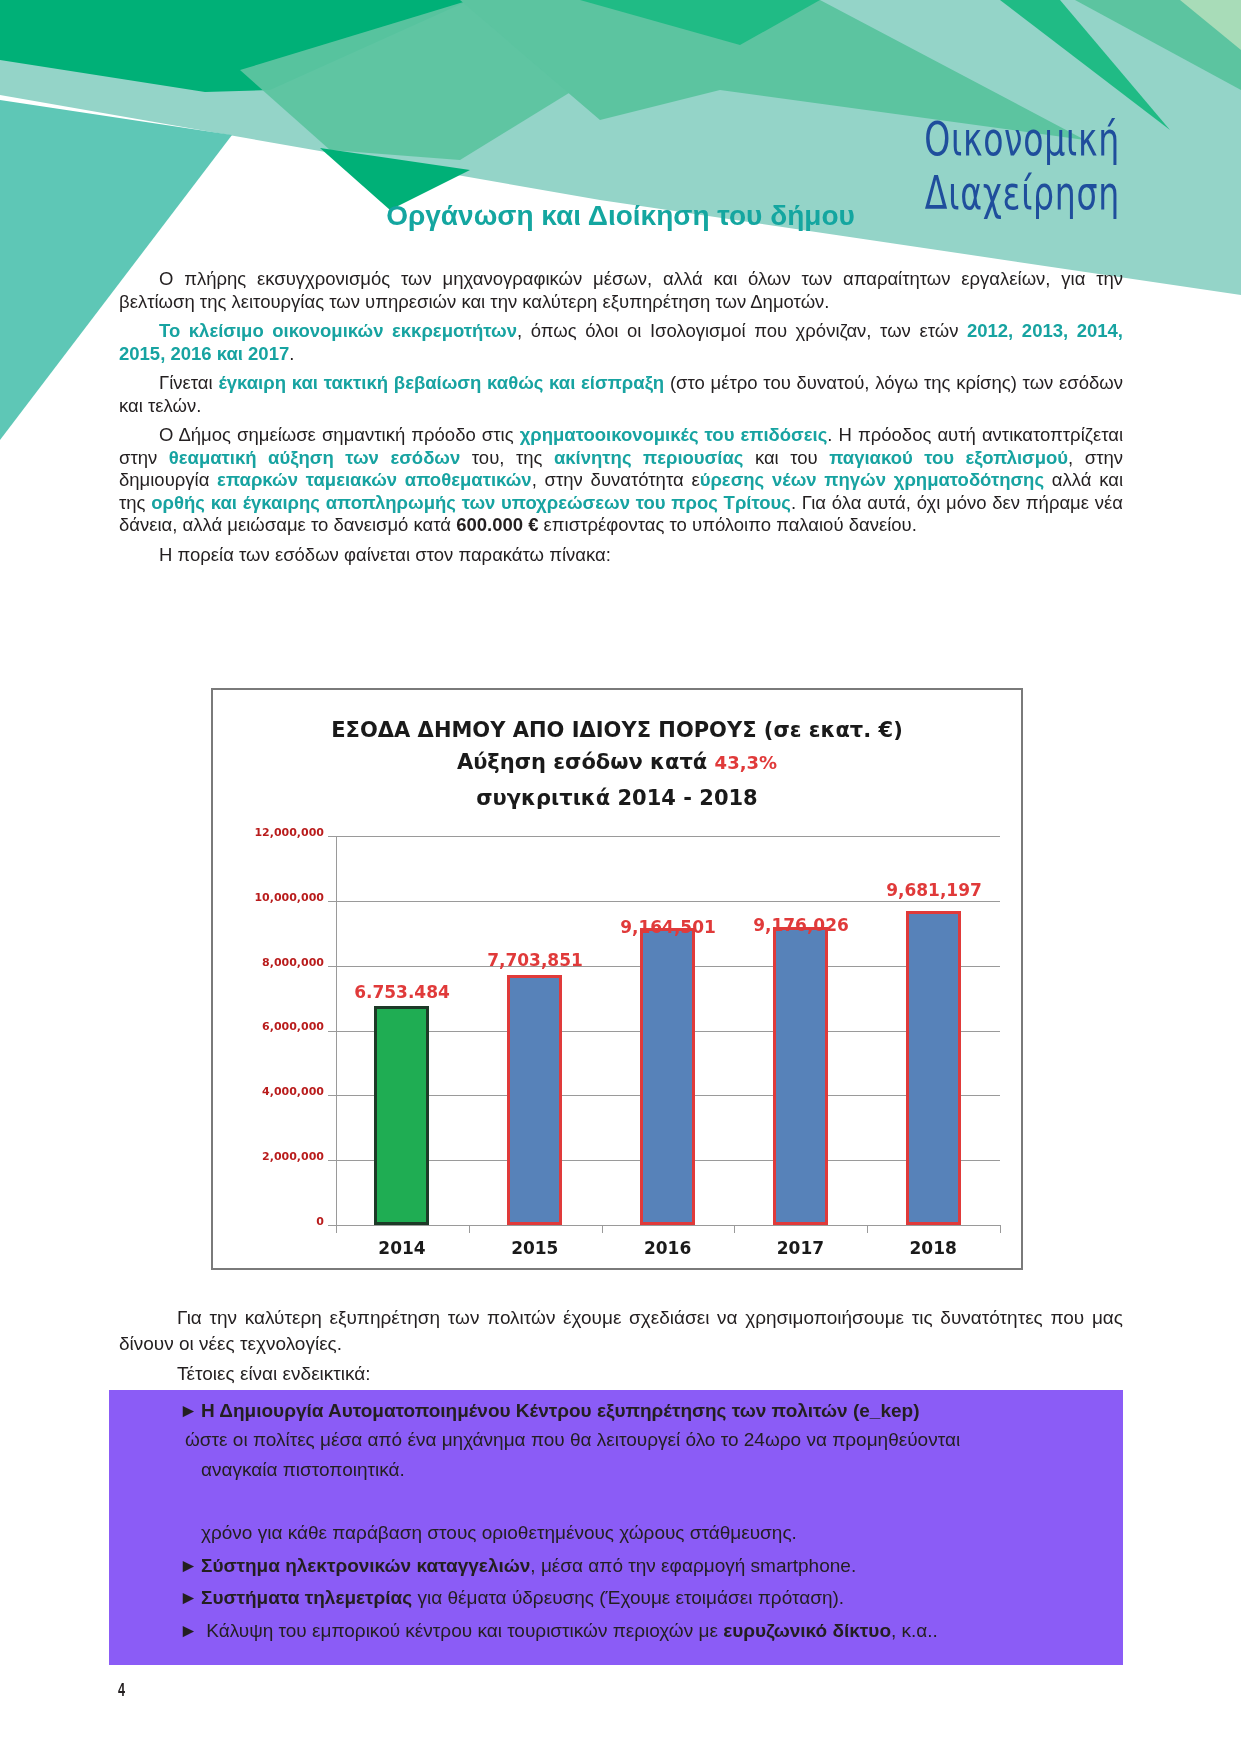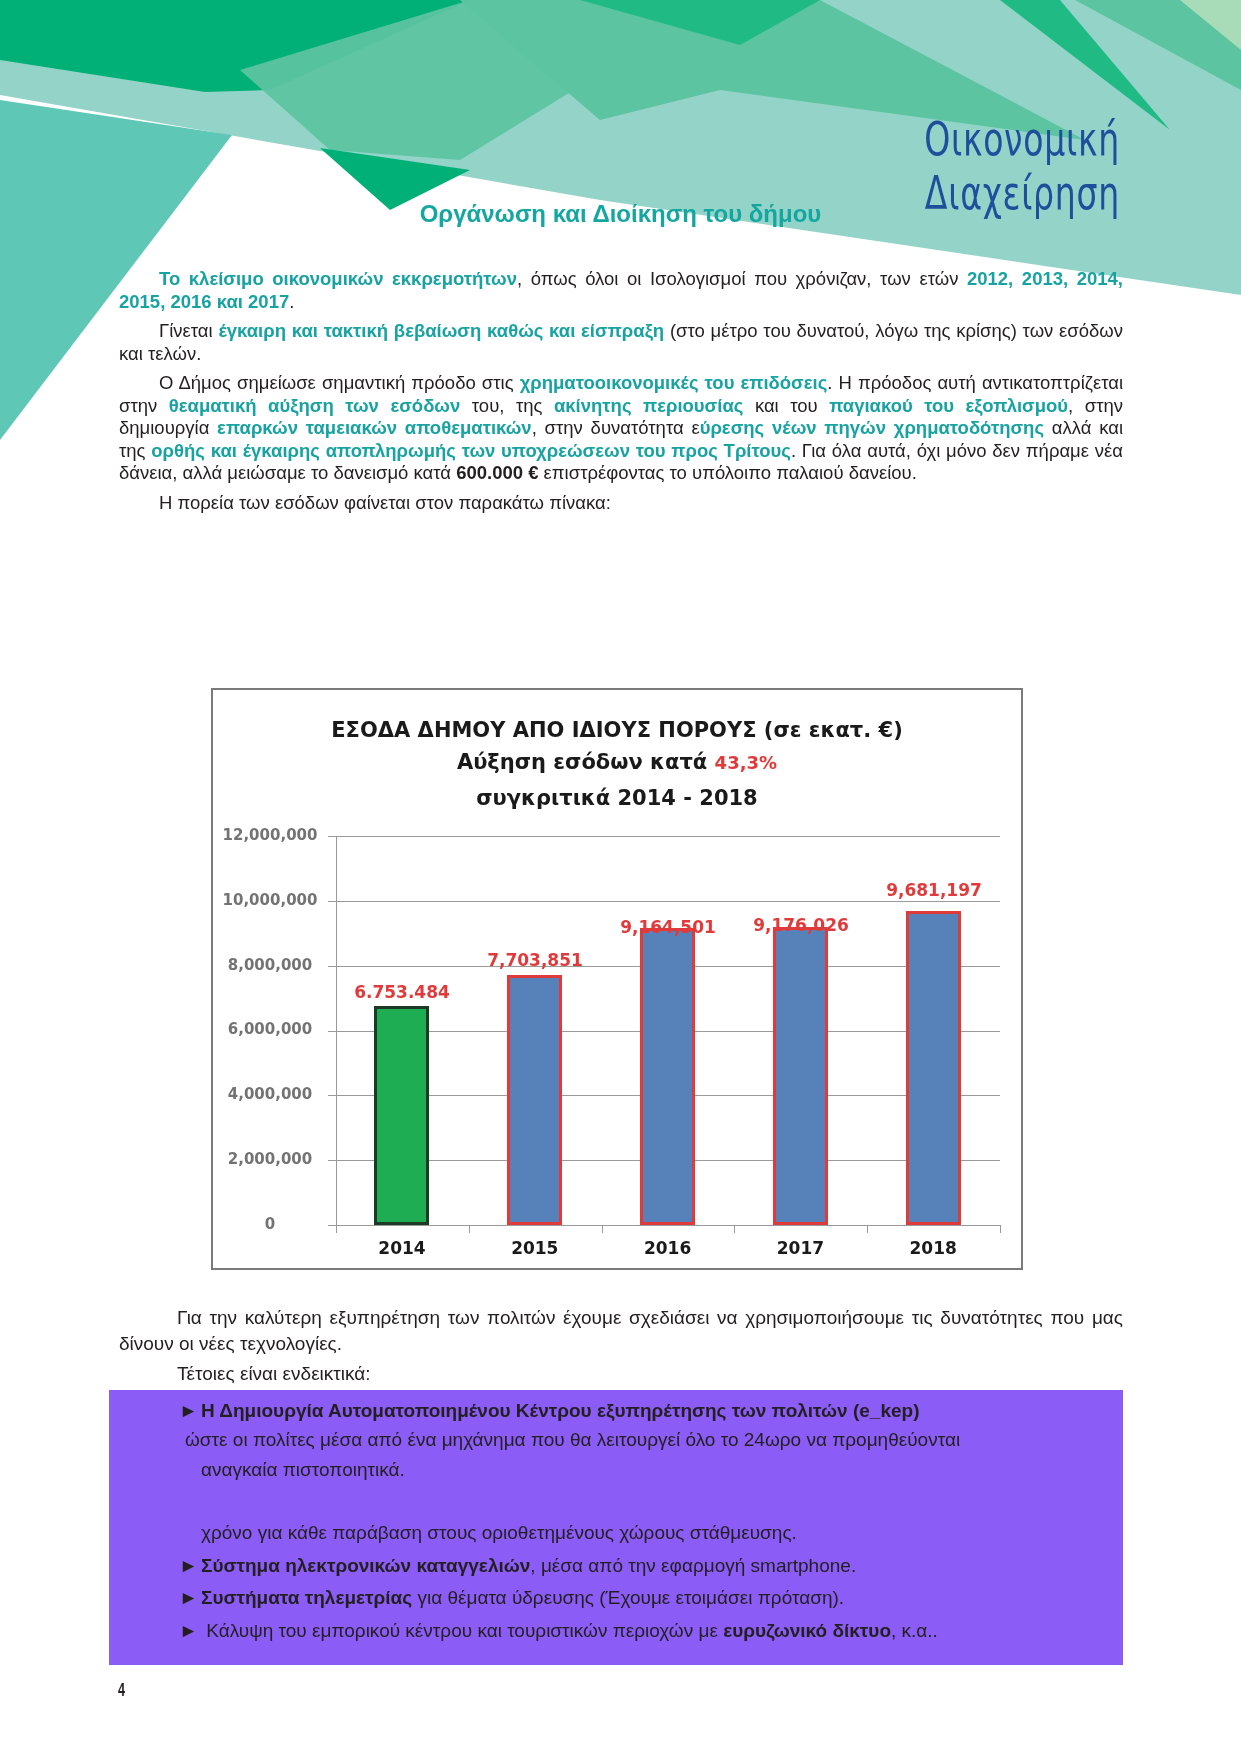--- a/index.html
+++ b/index.html
@@ -3,38 +3,38 @@
 <meta charset="utf-8">
 <style>
   html, body { margin: 0; padding: 0; }
   body { width: 1241px; height: 1754px; position: relative; background: #ffffff; overflow: hidden;
          font-family: "Liberation Sans", sans-serif; color: #231f20; }
   .deco { position: absolute; left: 0; top: 0; width: 1241px; height: 460px; }
   .main-title { position: absolute; left: 620px; top: 112px; width: 500px; text-align: right;
                 font-family: "DejaVu Sans", sans-serif; font-size: 46px; color: #1f4e9c;
                 transform: scaleX(0.72); transform-origin: right center; letter-spacing: 1px; }
   .subtitle { position: absolute; left: 0; top: 200px; width: 1241px; text-align: center;
-              font-size: 24px; font-weight: bold; color: #14a6a0; }
+              font-size: 28px; font-weight: bold; color: #14a6a0; }
   .body-text { position: absolute; left: 119px; width: 1004px; font-size: 18.5px; line-height: 22.5px;
                text-align: justify; }
   .body-text p { margin: 0 0 7px 0; }
   .hl { color: #17a3a1; font-weight: bold; }
   .b { font-weight: bold; }
   .indent { text-indent: 40px; }
   .chart-box { position: absolute; left: 211px; top: 688px; width: 812px; height: 582px;
                border: 2px solid #7a7a7a; box-sizing: border-box; background: #fff;
                font-family: "DejaVu Sans", sans-serif; }
   .chart-title { position: absolute; left: 0; width: 100%; text-align: center; font-weight: bold;
                  font-size: 21px; color: #1a1a1a; }
   .chart-title .red { color: #e03a3a; font-size: 18px; }
   .plot { position: absolute; left: 123px; top: 146px; width: 664px; height: 389px; }
   .gridline { position: absolute; left: -8px; width: 672px; height: 0; border-top: 1.5px solid #9a9a9a; }
   .yaxis { position: absolute; left: 0; top: 0; width: 0; height: 389px; border-left: 1.5px solid #9a9a9a; }
-  .ytick { position: absolute; left: -120px; width: 108px; text-align: center; font-size: 15px;
-           font-weight: bold; color: #737373; }
+  .ytick { position: absolute; left: -120px; width: 108px; text-align: right; font-size: 11px;
+           font-weight: bold; color: #b91c1c; }
   .xtick-mark { position: absolute; top: 389px; width: 0; height: 8px; border-left: 1.5px solid #9a9a9a; }
   .xlabel { position: absolute; top: 402px; width: 132px; text-align: center; font-size: 17px;
             font-weight: bold; color: #1a1a1a; }
   .bar { position: absolute; bottom: 0; width: 55px; box-sizing: border-box; }
   .bar.green { background: #1fad53; border: 3px solid #1d3a27; }
   .bar.blue { background: #5782b9; border: 3px solid #e03a3a; }
   .bar-label { position: absolute; width: 160px; text-align: center; font-size: 17px; font-weight: bold;
                color: #e03a3a; }
   .info-box { position: absolute; left: 109px; top: 1390px; width: 1014px; height: 275px;
               background: #8b5cf6; }
@@ -61,20 +61,21 @@
 
   <polygon points="1000,0 1060,0 1170,130" fill="#20bb85"></polygon>
   <polygon points="1075,0 1241,0 1241,90" fill="#5cc4a0"></polygon>
   <polygon points="1180,0 1241,0 1241,50" fill="#a8dcb8"></polygon>
 </svg>
 
 <div class="main-title">Οικονομική Διαχείρηση</div>
 <div class="subtitle">Οργάνωση και Διοίκηση του δήμου</div>
 
 <div class="body-text" style="top:268px;">
+  <p class="indent">Ο πλήρης εκσυγχρονισμός των μηχανογραφικών μέσων, αλλά και όλων των απαραίτητων εργαλείων, για την βελτίωση της λειτουργίας των υπηρεσιών και την καλύτερη εξυπηρέτηση των Δημοτών.</p>
   <p class="indent">
     <span class="hl">Το κλείσιμο οικονομικών εκκρεμοτήτων</span><span>, όπως όλοι οι Ισολογισμοί που χρόνιζαν, των ετών </span><span class="hl">2012, 2013, 2014, 2015, 2016 και 2017</span><span>.</span>
   </p>
   <p class="indent">
     <span>Γίνεται </span><span class="hl">έγκαιρη και τακτική βεβαίωση καθώς και είσπραξη</span><span> (στο μέτρο του δυνατού, λόγω της κρίσης) των εσόδων και τελών.</span>
   </p>
   <p class="indent">
     <span> Ο Δήμος σημείωσε σημαντική πρόοδο στις  </span><span class="hl">χρηματοοικονομικές του επιδόσεις</span><span>. Η πρόοδος αυτή αντικατοπτρίζεται στην </span><span class="hl">θεαματική αύξηση των εσόδων</span><span> του, της </span><span class="hl">ακίνητης περιουσίας</span><span> και του </span><span class="hl">παγιακού του εξοπλισμού</span><span>, στην δημιουργία </span><span class="hl">επαρκών ταμειακών αποθεματικών</span><span>, στην δυνατότητα ε</span><span class="hl">ύρεσης νέων πηγών χρηματοδότησης</span><span> αλλά και της </span><span class="hl">ορθής και έγκαιρης αποπληρωμής των υποχρεώσεων του προς Τρίτους</span><span>. Για όλα αυτά, όχι μόνο δεν πήραμε νέα δάνεια, αλλά μειώσαμε το δανεισμό κατά </span><span class="b">600.000 €</span><span> επιστρέφοντας το υπόλοιπο παλαιού δανείου.</span>
   </p>
   <p class="indent">Η πορεία των εσόδων φαίνεται στον παρακάτω πίνακα:</p>

